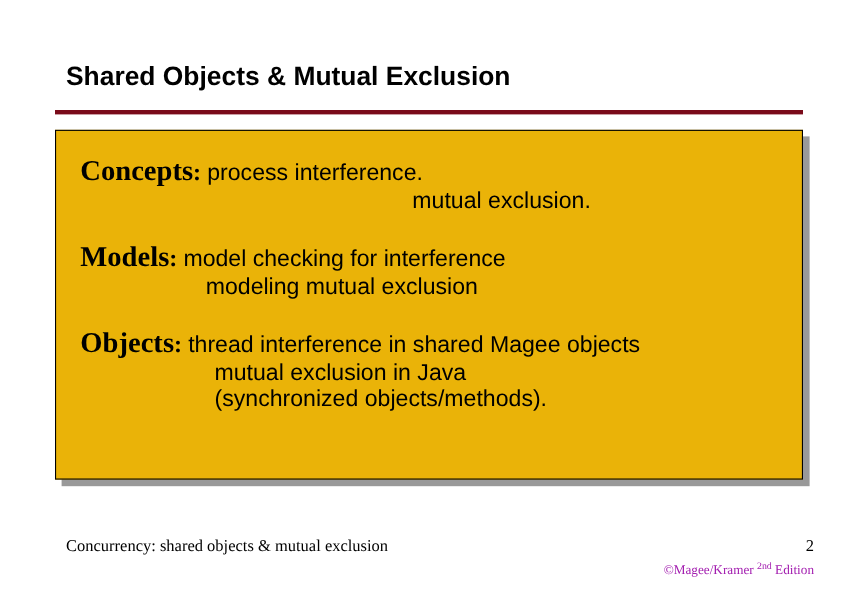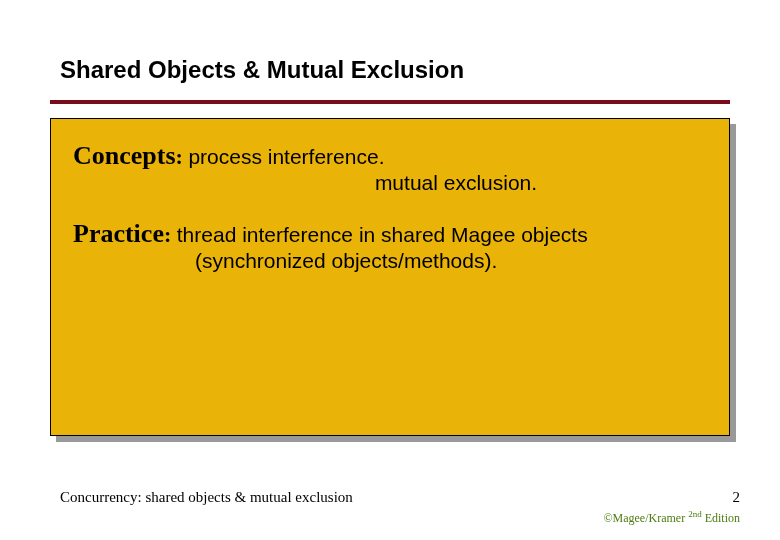--- a/index.html
+++ b/index.html
@@ -16,21 +16,21 @@
   .label { font-family: Georgia, 'Times New Roman', serif; font-weight: bold; font-size: 26px; color: #000; display: inline; }
   .colon { font-size: 22px; }
   .body-line { font-family: 'Comic Sans MS', 'Segoe Script', cursive, Arial, sans-serif; font-size: 21px; color: #000; }
   .first-line { display: inline; }
   .indent { margin-left: 132px; text-align: center; }
   .indent-models { margin-left: 114px; }
   .indent-practice { margin-left: 122px; }
   .footer { position: absolute; left: 60px; right: 40px; bottom: 34px; display: flex; justify-content: space-between; align-items: baseline; }
   .footer-left { font-family: 'Times New Roman', serif; font-size: 15px; color: #000; }
   .footer-right { font-family: 'Times New Roman', serif; font-size: 15px; color: #000; }
-  .copyright { position: absolute; right: 40px; bottom: 14px; font-family: 'Times New Roman', serif; font-size: 12px; color: #4d7c0f; }
+  .copyright { position: absolute; right: 40px; bottom: 14px; font-family: 'Times New Roman', serif; font-size: 12px; color: #a21caf; }
   .copyright .sup { font-size: 9px; vertical-align: super; }
 </style>
 </head>
 <body>
 
 <div class="slide">
 
   <div class="title-area">
     <div class="title">Shared Objects &amp; Mutual Exclusion</div>
   </div>
@@ -39,24 +39,30 @@
   <div class="content-box-wrap">
     <div class="content-shadow"></div>
     <div class="content-box">
 
       <div class="section">
         <span class="label">Concepts</span><span class="label colon">: </span>
         <span class="body-line first-line">process interference.</span>
         <div class="body-line indent">mutual exclusion.</div>
       </div>
 
+      <div class="section">
+        <span class="label">Models</span><span class="label colon">: </span>
+        <span class="body-line first-line">model checking for interference</span>
+        <div class="body-line indent-models">modeling mutual exclusion</div>
+      </div>
 
       <div class="section">
-        <span class="label">Practice</span><span class="label colon">: </span>
+        <span class="label">Objects</span><span class="label colon">: </span>
         <span class="body-line first-line">thread interference in shared Magee objects</span>
+        <div class="body-line indent-practice">mutual exclusion in Java</div>
         <div class="body-line indent-practice">(synchronized objects/methods).</div>
       </div>
 
     </div>
   </div>
 
   <div class="footer">
     <span class="footer-left">Concurrency: shared objects &amp; mutual exclusion</span>
     <span class="footer-right">2</span>
   </div>

